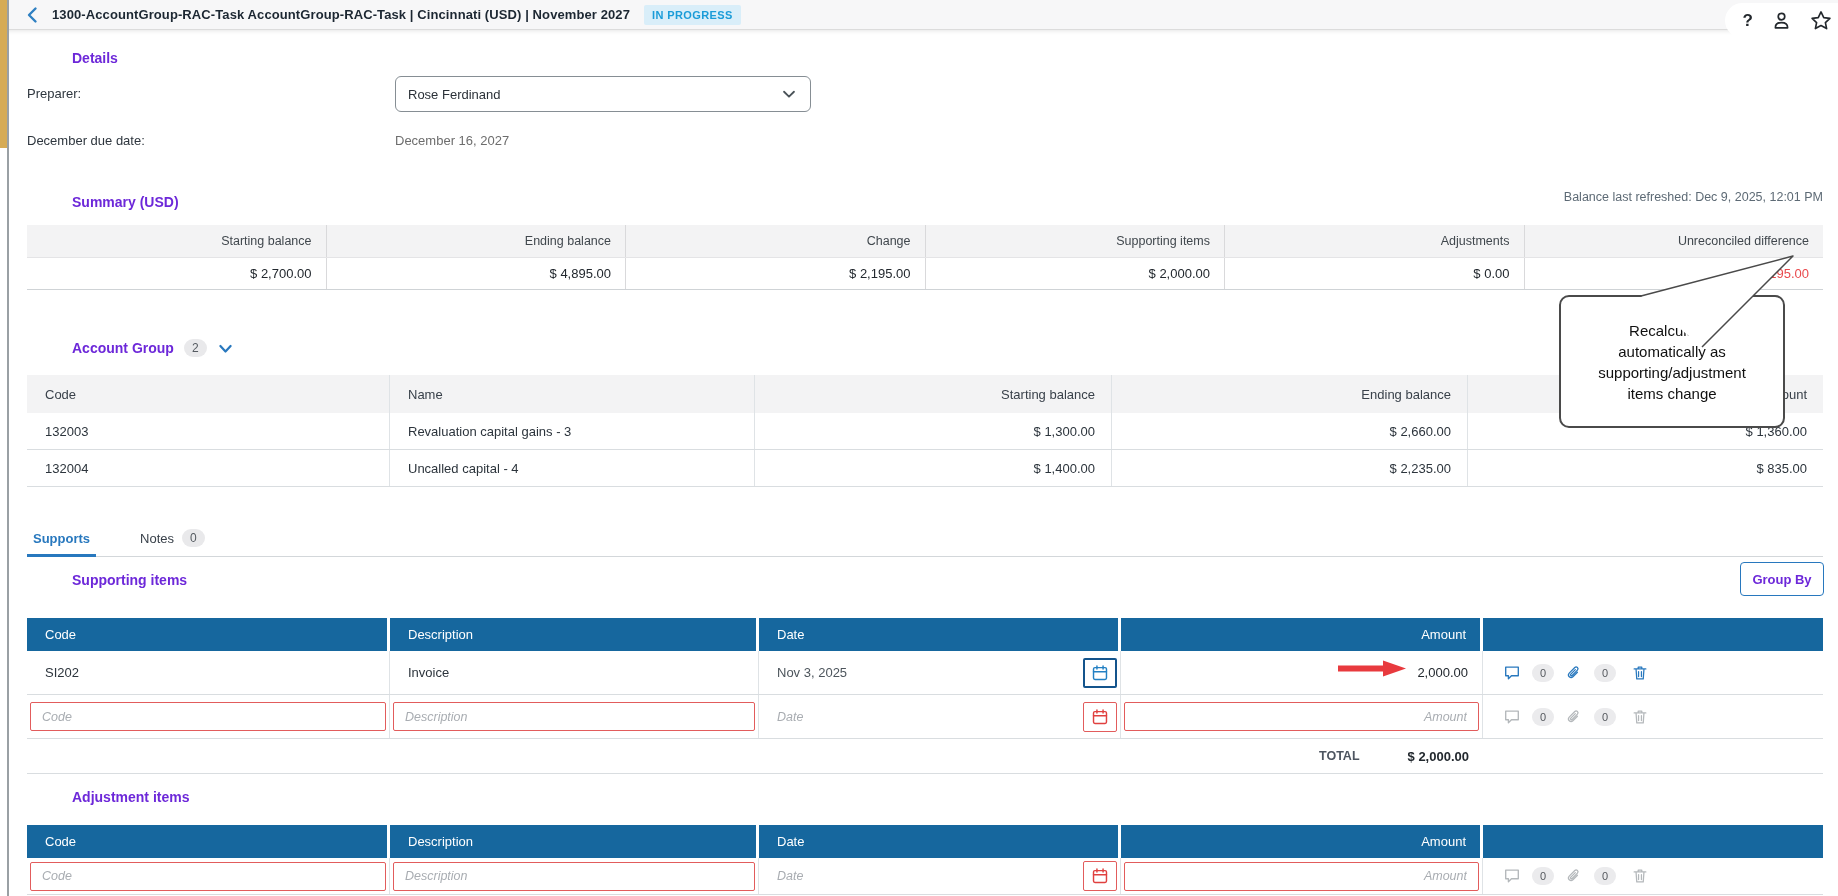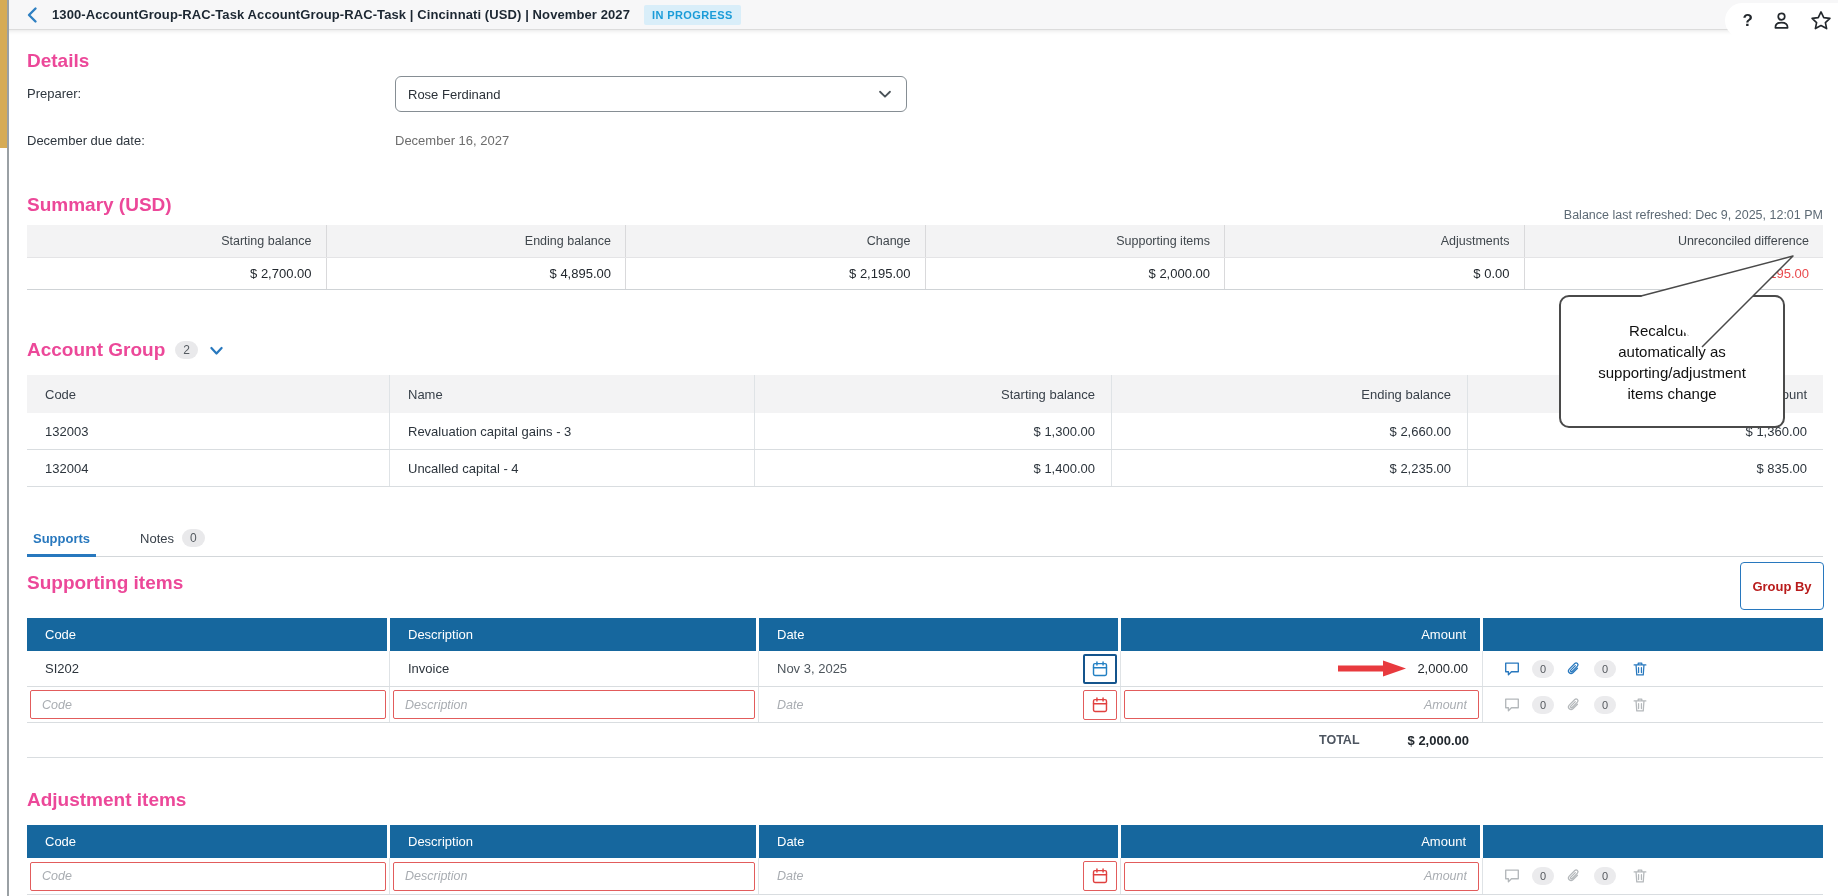--- a/index.html
+++ b/index.html
@@ -21,29 +21,29 @@
   #back-btn { margin-left:22px; width:22px; height:22px; display:flex; align-items:center; justify-content:center; cursor:pointer; }
   #page-title { margin-left:8px; font-size:13px; font-weight:700; color:#1c2732; letter-spacing:.1px; }
   #status-badge { margin-left:14px; background:#d9eef9; color:#1a9cd8; font-size:11px; font-weight:700;
     letter-spacing:.4px; padding:4px 8px; border-radius:2px; }
   #top-icons { position:absolute; right:0; top:3px; height:35px; background:#fff;
     border-radius:18px 0 0 18px; display:flex; align-items:center; gap:18px; padding:0 6px 0 18px; }
   #help-icon { font-size:17px; font-weight:700; color:#23282d; cursor:pointer; }
   .ticon { color:#23282d; display:flex; align-items:center; cursor:pointer; }
 
   
-  .h-section { font-size:19px; font-weight:700; color:#ec4899; }
+  .h-section { font-size:14px; font-weight:700; color:#6d28d9;margin-left:45px; }
   .f-label { font-size:13px; color:#2e363e; }
-  #preparer-select { left:395px; top:76px; width:512px; height:36px; border:1px solid #868e94;
+  #preparer-select { left:395px; top:76px; width:416px; height:36px; border:1px solid #868e94;
     border-radius:6px; background:#fff; display:flex; align-items:center; padding:0 12px; cursor:pointer; }
   #preparer-select .val { flex:1; font-size:13px; color:#2b3138; }
   #due-value { color:#6d6d6d; }
 
   
-  #refreshed { right:15px; top:208px; font-size:12.5px; color:#5d6a75; }
+  #refreshed { right:15px; top:190px; font-size:12.5px; color:#5d6a75; }
   #summary-table { left:27px; top:225px; width:1796px; }
   .srow { display:flex; }
   .shead { height:32px; background:#f3f3f4; }
   .sval  { height:33px; background:#fff; border-top:1px solid #e4e4e6; border-bottom:1px solid #cfd3d6; }
   .sc { flex:1; display:flex; align-items:center; justify-content:flex-end; padding-right:14px;
         border-right:1px solid #d9d9db; }
   .sc:last-child { border-right:none; }
   .shead .sc { font-size:12.5px; color:#40474d; }
   .sval  .sc { font-size:13px; color:#22282e; }
   .red-val { color:#e9494d !important; }
@@ -64,30 +64,30 @@
 
   
   #tabs { left:27px; top:529px; display:flex; align-items:flex-end; z-index:5; }
   #tab-supports { color:#2878be; font-weight:700; font-size:13px; padding:0 6px 8px 6px;
     border-bottom:3px solid #2878be; cursor:pointer; }
   #tab-notes { margin-left:44px; color:#39414a; font-size:13px; padding-bottom:10px; cursor:pointer;
     display:flex; align-items:center; gap:8px; }
   #tabs-divider { left:27px; top:556px; width:1796px; height:1px; background:#d3d7da; }
 
   
-  #groupby-btn { left:1740px; top:562px; width:84px; height:48px; border:1px solid #2878be;
-    border-radius:4px; background:#fff; color:#b91c1c; font-size:13px; font-weight:600;
+  #groupby-btn { left:1740px; top:562px; width:84px; height:34px; border:1px solid #2878be;
+    border-radius:4px; background:#fff; color:#6d28d9; font-size:13px; font-weight:600;
     display:flex; align-items:center; justify-content:center; cursor:pointer; }
   .item-table { left:27px; top:618px; width:1796px; }
   .blue-head { display:flex; height:33px; }
   .bh { background:#16679e; color:#fff; font-size:12.5px; display:flex; align-items:center;
     border-right:3px solid #fff; }
   .bh:last-child { border-right:none; }
   .s0{width:363px;} .s1{width:369px;} .s2{width:362px;} .s3{width:362px;} .s4{width:340px;}
-  .body-row { display:flex; height:36px; background:#fff; border-bottom:1px solid #d9dde0; }
+  .body-row { display:flex; height:44px; background:#fff; border-bottom:1px solid #d9dde0; }
   .bc { display:flex; align-items:center; border-right:1px solid #dfe3e6; position:relative; }
   .bc:last-child { border-right:none; }
   .cell-text { padding-left:18px; font-size:13px; color:#2c343c; }
   .date-text { padding-left:18px; font-size:13px; color:#4d555c; }
   .cal-btn { margin-left:auto; margin-right:3px; width:34px; height:30px; border-radius:2px;
     display:flex; align-items:center; justify-content:center; background:#fff; cursor:pointer; }
   .cal-blue { border:2px solid #14548c; color:#2380c3; }
   .cal-red  { border:1.5px solid #e25c5c; color:#e0403f; }
   .amt { justify-content:flex-end; padding-right:14px; font-size:13px; color:#22282e; }
   .red-input { margin:3px; width:calc(100% - 6px); height:29px; border:1.5px solid #e25c5c;

